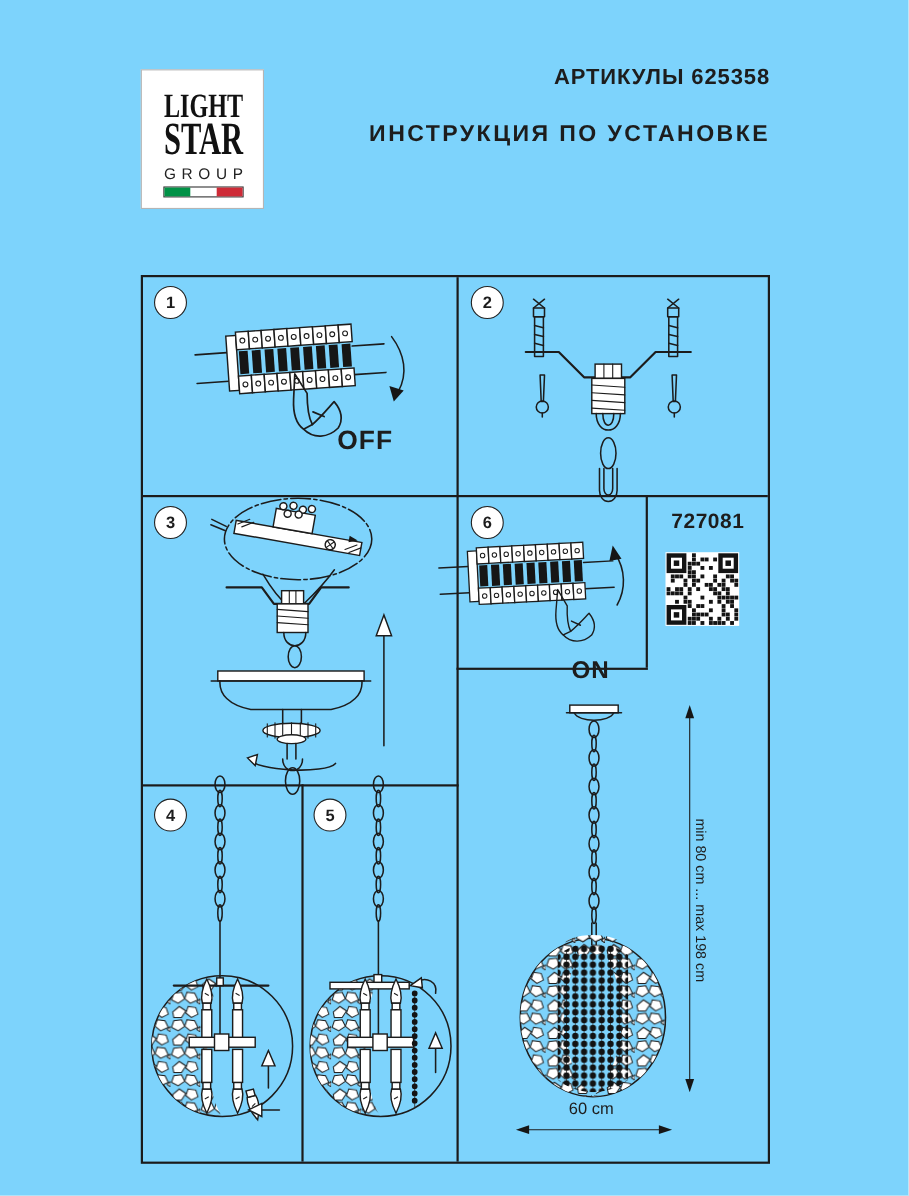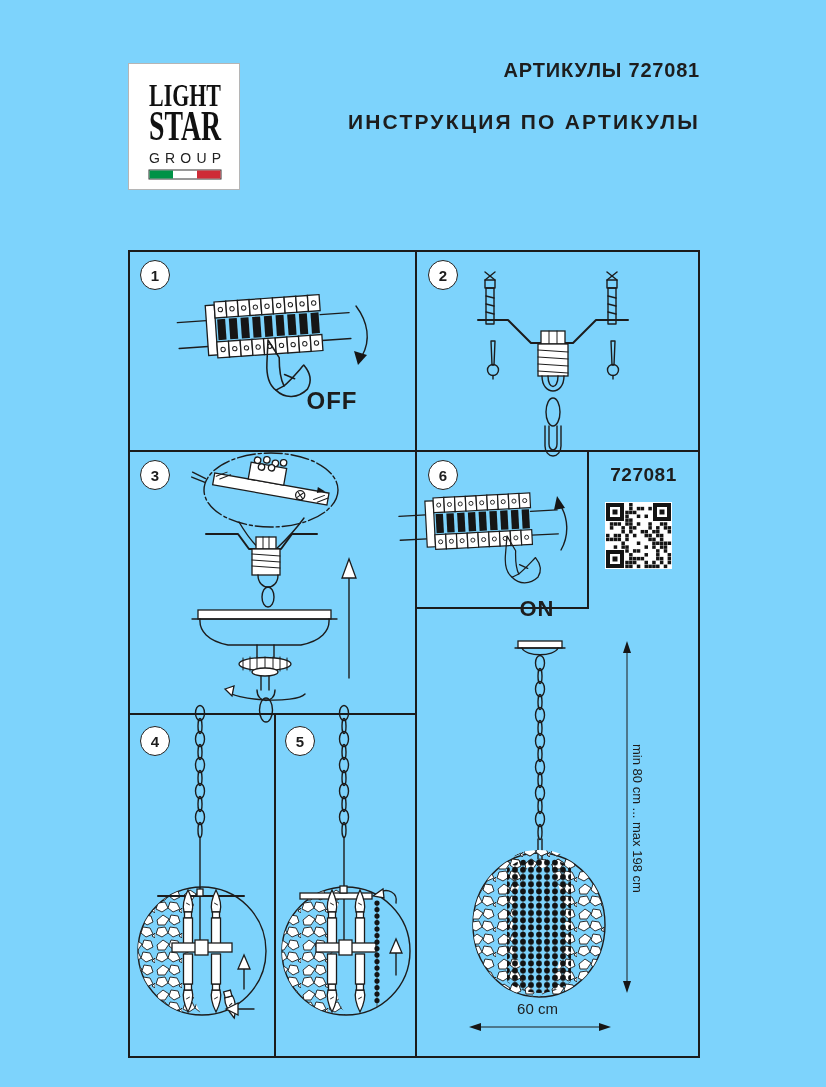--- a/index.html
+++ b/index.html
@@ -120,23 +120,23 @@
       <text x="20" y="99" font-size="14" font-family="Liberation Sans, sans-serif" fill="#222" textLength="72" lengthAdjust="spacing">GROUP</text>
       <g>
         <rect x="20" y="106" width="72" height="9" fill="#fff" stroke="#333" stroke-width="1"></rect>
         <rect x="20.5" y="106.5" width="23.5" height="8" fill="#009246"></rect>
         <rect x="68" y="106.5" width="23.5" height="8" fill="#ce2b37"></rect>
       </g>
     </svg>
   </div>
 
   <div class="abs hdr-right">
-    <div class="series-line">АРТИКУЛЫ 727081</div>
+    <div class="series-line">АРТИКУЛЫ 625358</div>
     <div class="title-gap"></div>
-    <div class="title-line">ИНСТРУКЦИЯ ПО АРТИКУЛЫ</div>
+    <div class="title-line">ИНСТРУКЦИЯ ПО УСТАНОВКЕ</div>
   </div>
 
   <div class="abs board">
     <div class="gl" style="left:285px;top:0;width:2px;height:100%;"></div>
     <div class="gl" style="left:0;top:198px;width:100%;height:2px;"></div>
     <div class="gl" style="left:0;top:461px;width:287px;height:2px;"></div>
     <div class="gl" style="left:144px;top:461px;width:2px;height:343px;"></div>
     <div class="gl" style="left:457px;top:198px;width:2px;height:157px;"></div>
     <div class="gl" style="left:285px;top:355px;width:174px;height:2px;"></div>
   </div>

